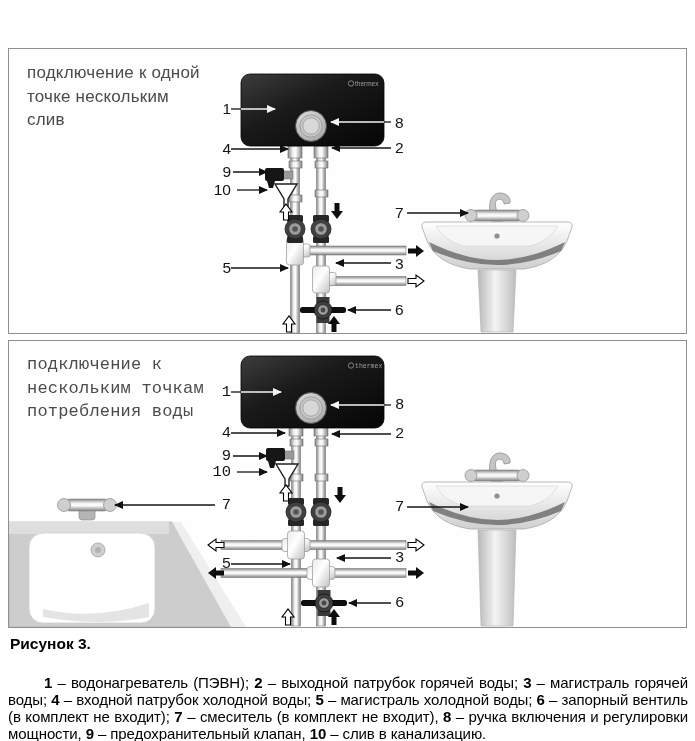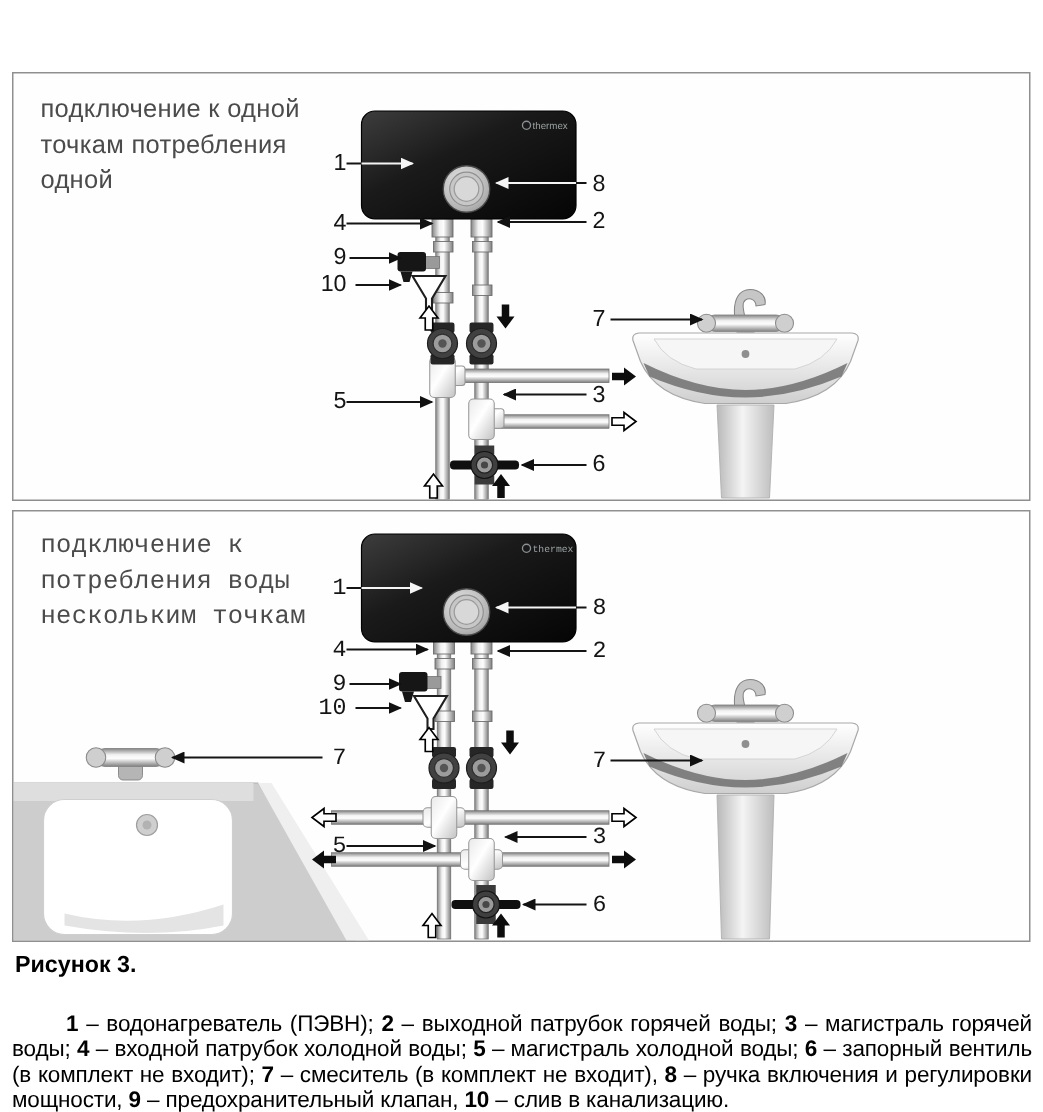--- a/index.html
+++ b/index.html
@@ -176,22 +176,22 @@
       <line x1="382" y1="73" x2="375" y2="73"></line>
       <line x1="375" y1="73" x2="322" y2="73" stroke="#f5f5f5" marker-end="url(#mAw)"></line>
       <line x1="382" y1="99" x2="323" y2="99" marker-end="url(#mA)"></line>
       <line x1="398" y1="164" x2="459" y2="164" marker-end="url(#mA)"></line>
       <line x1="382" y1="214" x2="327" y2="214" marker-end="url(#mA)"></line>
       <line x1="382" y1="261" x2="339" y2="261" marker-end="url(#mA)"></line>
     </g>
   </svg>
   <div class="pcap">
     <div>подключение к одной</div>
-    <div>точкам потребления</div>
-    <div>одной</div>
+    <div>точке нескольким</div>
+    <div>слив</div>
   </div>
   <div class="lbl lbl-r" style="left:196px;top:51px">1</div>
   <div class="lbl lbl-r" style="left:196px;top:91px">4</div>
   <div class="lbl lbl-r" style="left:196px;top:114px">9</div>
   <div class="lbl lbl-r" style="left:196px;top:132px">10</div>
   <div class="lbl lbl-r" style="left:196px;top:210px">5</div>
   <div class="lbl" style="left:386px;top:65px">8</div>
   <div class="lbl" style="left:386px;top:90px">2</div>
   <div class="lbl" style="left:386px;top:155px">7</div>
   <div class="lbl" style="left:386px;top:206px">3</div>
@@ -270,22 +270,22 @@
       <line x1="382" y1="64" x2="375" y2="64"></line>
       <line x1="375" y1="64" x2="322" y2="64" stroke="#f5f5f5" marker-end="url(#mAw)"></line>
       <line x1="382" y1="93" x2="323" y2="93" marker-end="url(#mA)"></line>
       <line x1="398" y1="166" x2="459" y2="166" marker-end="url(#mA)"></line>
       <line x1="382" y1="217" x2="328" y2="217" marker-end="url(#mA)"></line>
       <line x1="382" y1="262" x2="340" y2="262" marker-end="url(#mA)"></line>
     </g>
   </svg>
   <div class="pcap">
     <div>подключение к</div>
+    <div>нескольким точкам</div>
     <div>потребления воды</div>
-    <div>нескольким точкам</div>
   </div>
   <div class="lbl lbl-r" style="left:196px;top:42px">1</div>
   <div class="lbl lbl-r" style="left:196px;top:83px">4</div>
   <div class="lbl lbl-r" style="left:196px;top:106px">9</div>
   <div class="lbl lbl-r" style="left:196px;top:122px">10</div>
   <div class="lbl lbl-r" style="left:196px;top:155px">7</div>
   <div class="lbl lbl-r" style="left:196px;top:214px">5</div>
   <div class="lbl" style="left:386px;top:55px">8</div>
   <div class="lbl" style="left:386px;top:84px">2</div>
   <div class="lbl" style="left:386px;top:157px">7</div>

